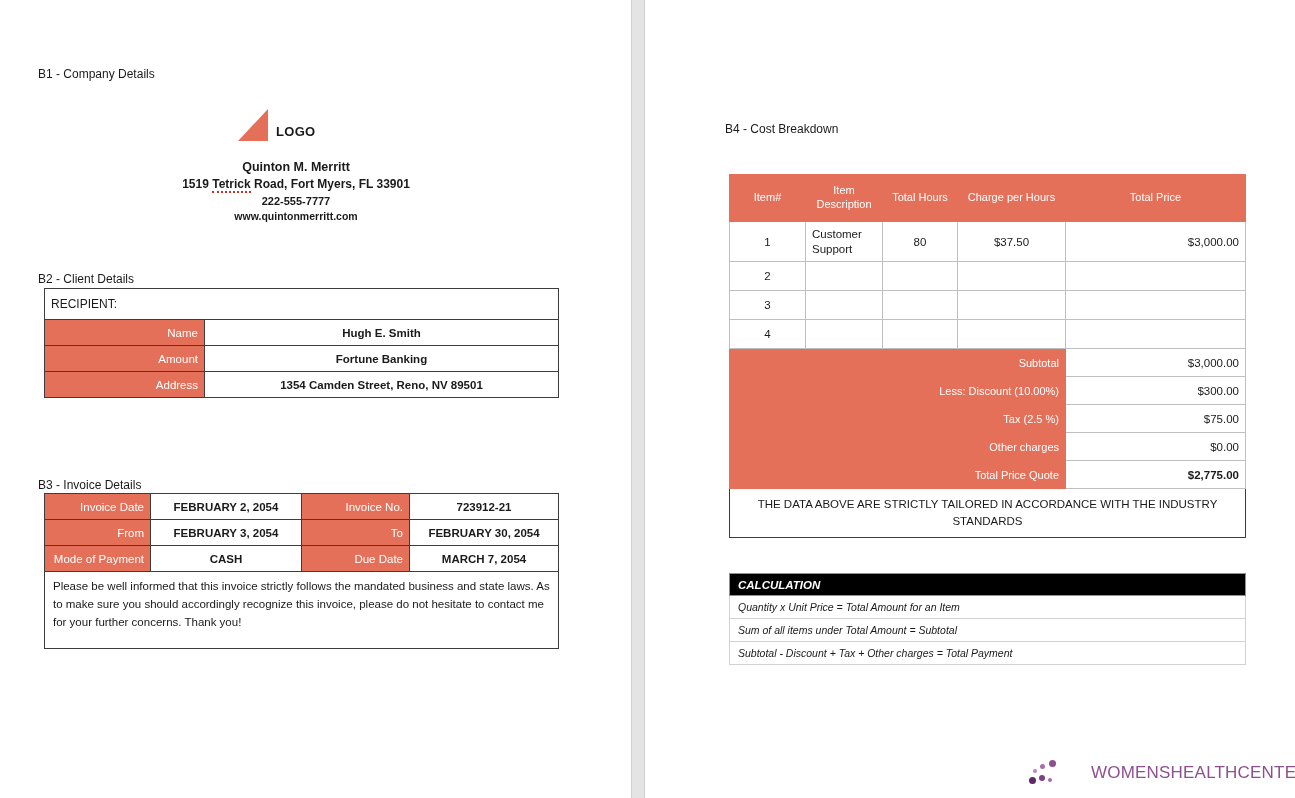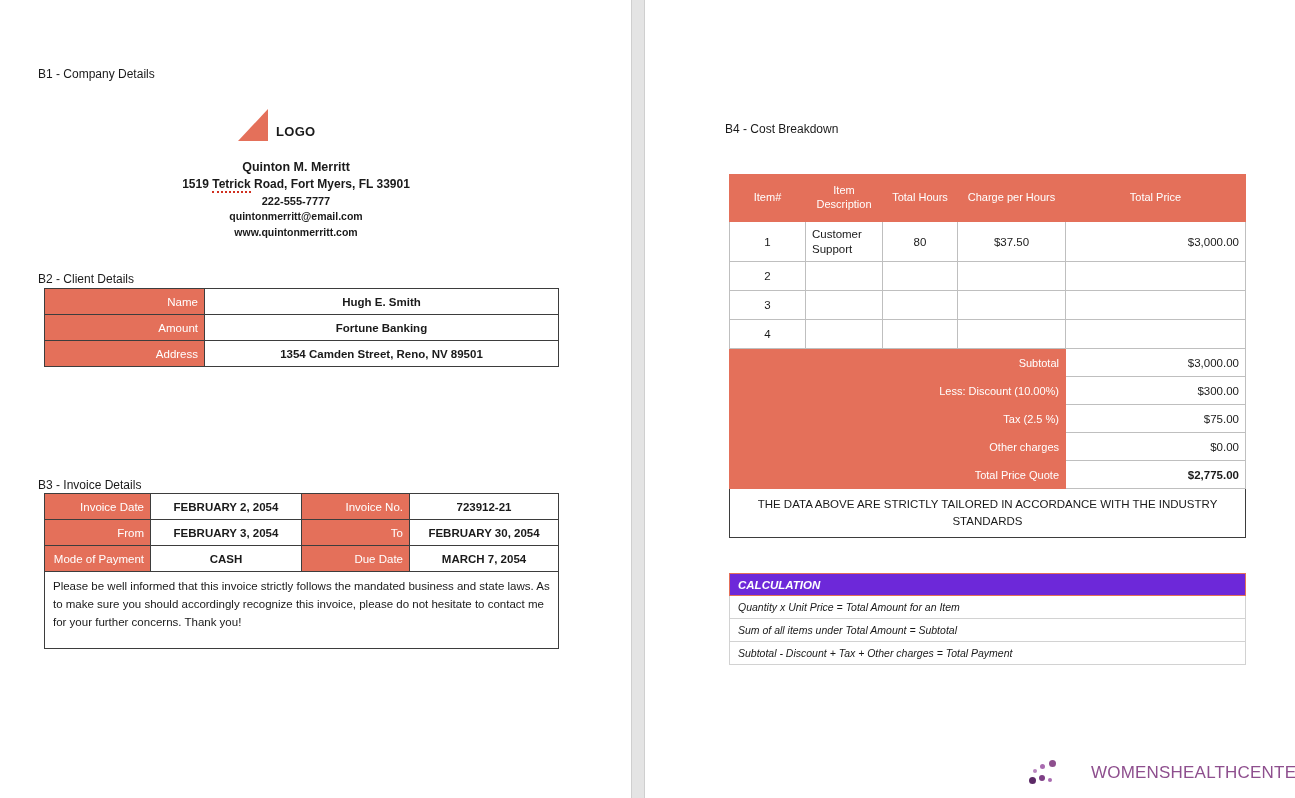--- a/index.html
+++ b/index.html
@@ -181,21 +181,21 @@
   #calc-table { left: 729px; top: 573px; width: 516px; }
   #calc-table td {
     border: 1px solid #d2d2d2;
     font-size: 10.5px;
     font-style: italic;
     height: 22px;
     text-align: left;
     padding: 0 8px;
   }
   #calc-table td.calchead {
-    background: #6d28d9;
+    background: #000000;
     color: #ffffff;
     font-weight: bold;
     font-style: italic;
     font-size: 11.5px;
     border-color: #e4705a;
     height: 21px;
     margin-top: 30px;
   }
 
   
@@ -244,32 +244,34 @@
 
 <div class="logo-row">
   <span class="logo-mark"></span>
   <span class="logo-text">LOGO</span>
 </div>
 
 <div class="company-info">
   <div class="nm">Quinton M. Merritt</div>
   <div class="addr"><span>1519 </span><span class="misspell">Tetrick</span><span> Road, Fort Myers, FL 33901</span></div>
   <div class="ph">222-555-7777</div>
-  <div class="em">quintonmerritt@email.com</div>
   <div class="web">www.quintonmerritt.com</div>
 </div>
 
 <div class="section-label" id="b2-label">B2 - Client Details</div>
 
 <table class="grid" id="b2-table">
   <colgroup>
       <col style="width:160px">
       <col style="width:354px">
     </colgroup>
   <tbody>
+    <tr>
+      <td class="recipient" colspan="2">RECIPIENT:</td>
+    </tr>
     <tr>
       <td class="hdr">Name</td>
       <td class="val">Hugh E. Smith</td>
     </tr>
     <tr>
       <td class="hdr">Amount</td>
       <td class="val">Fortune Banking</td>
     </tr>
     <tr>
       <td class="hdr">Address</td>

